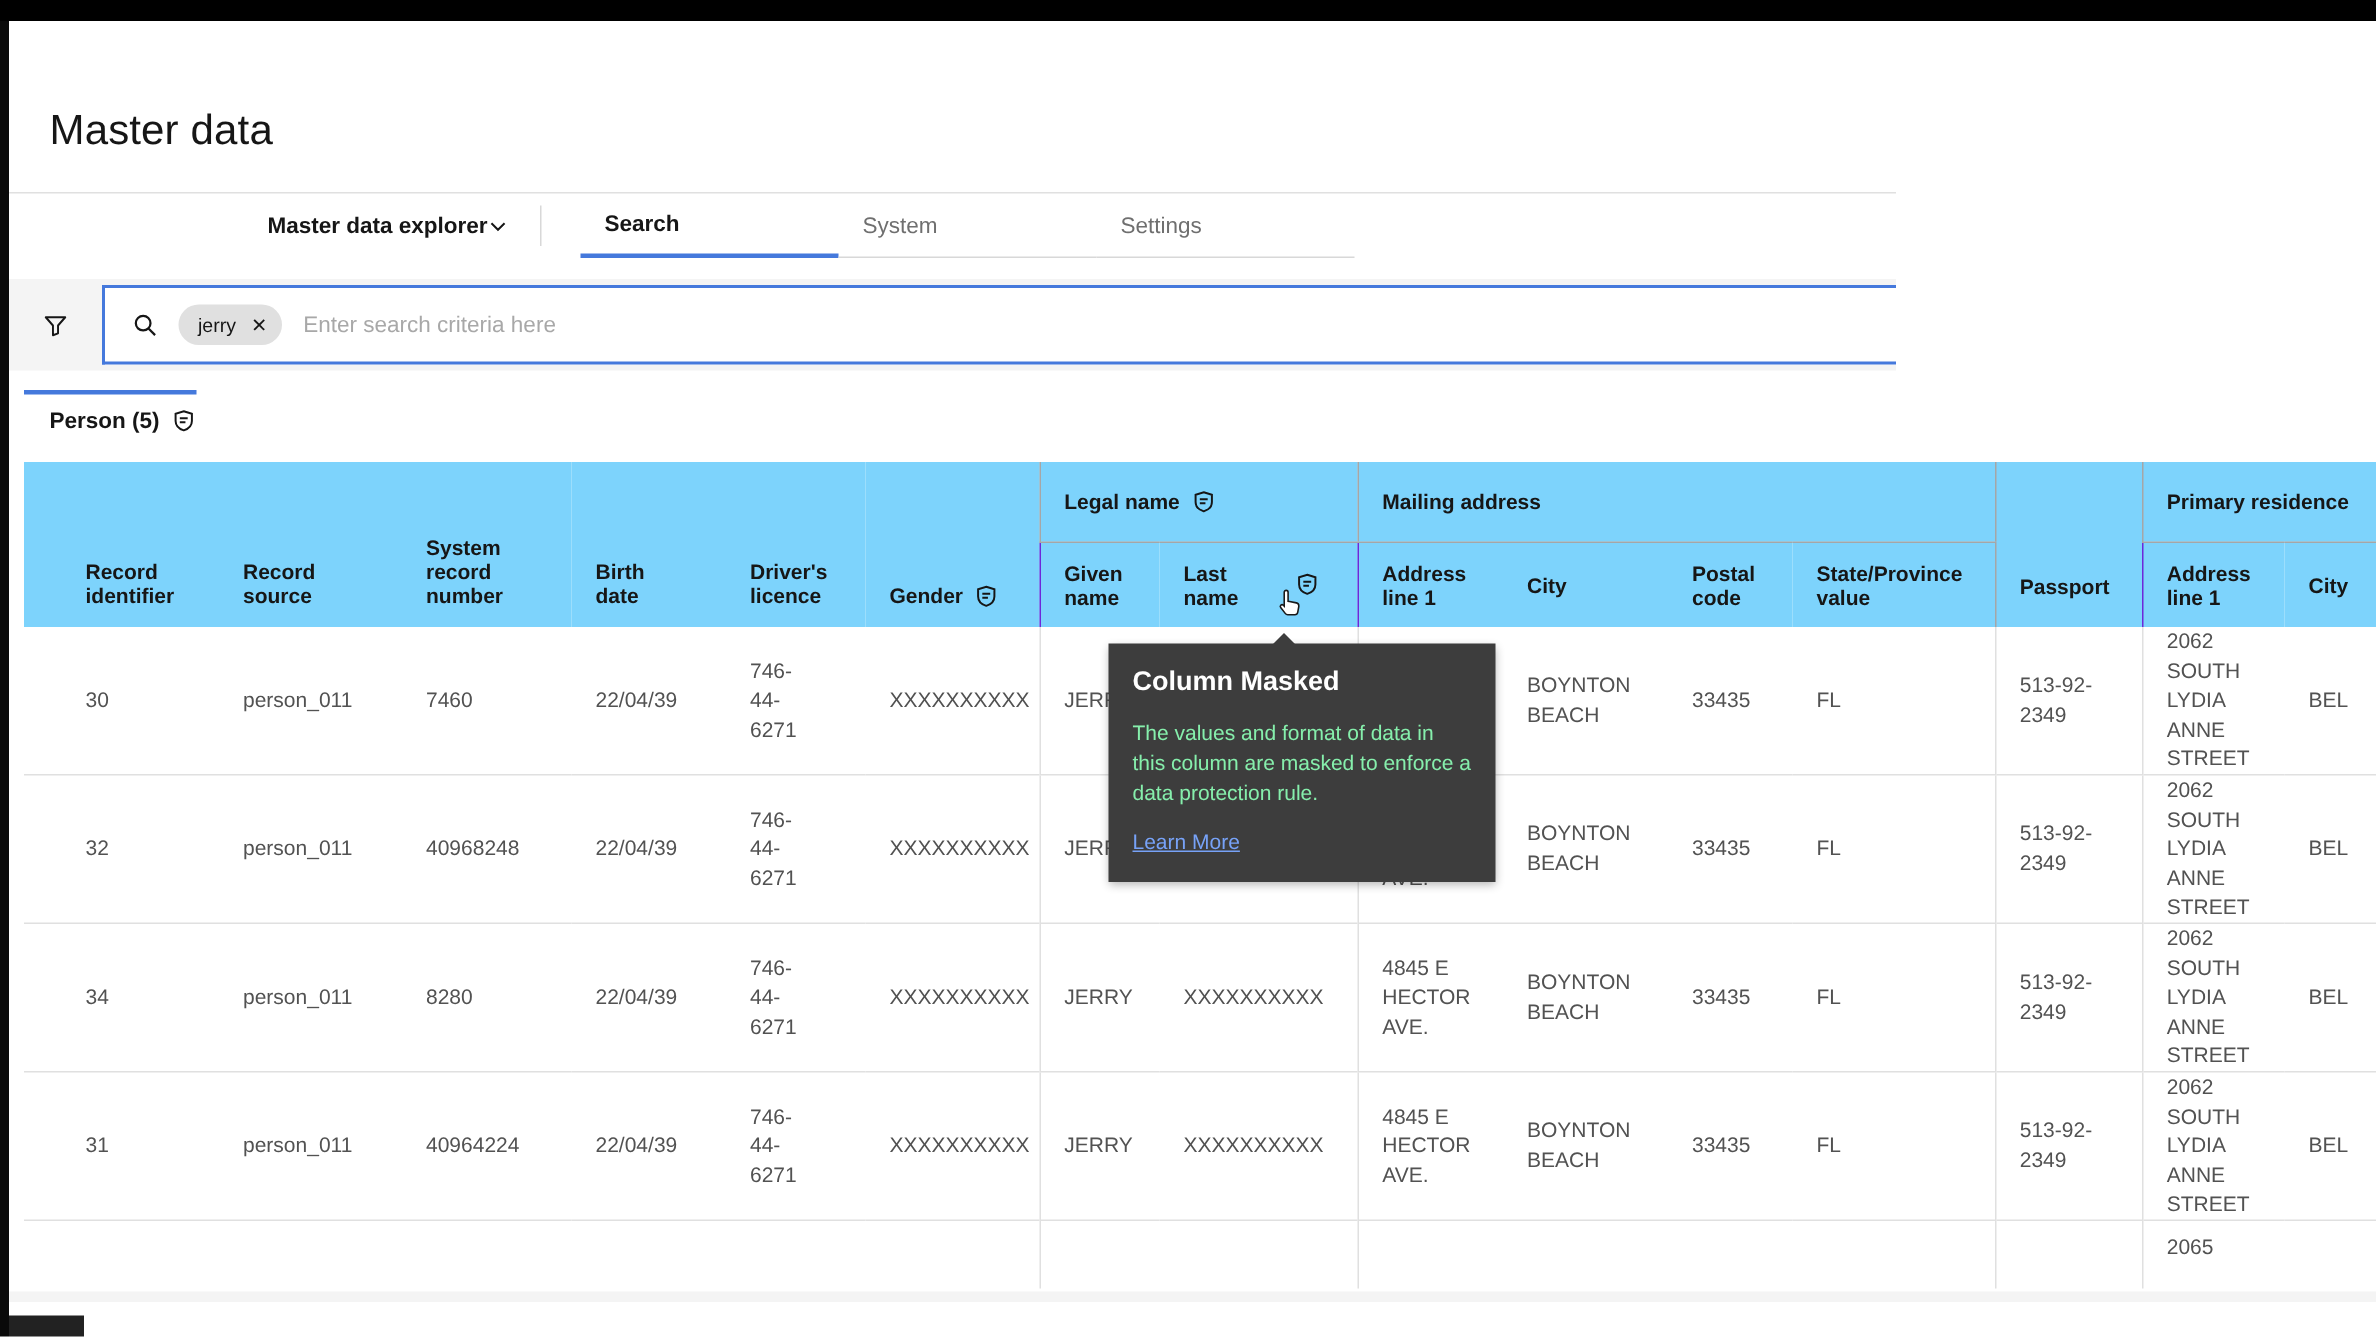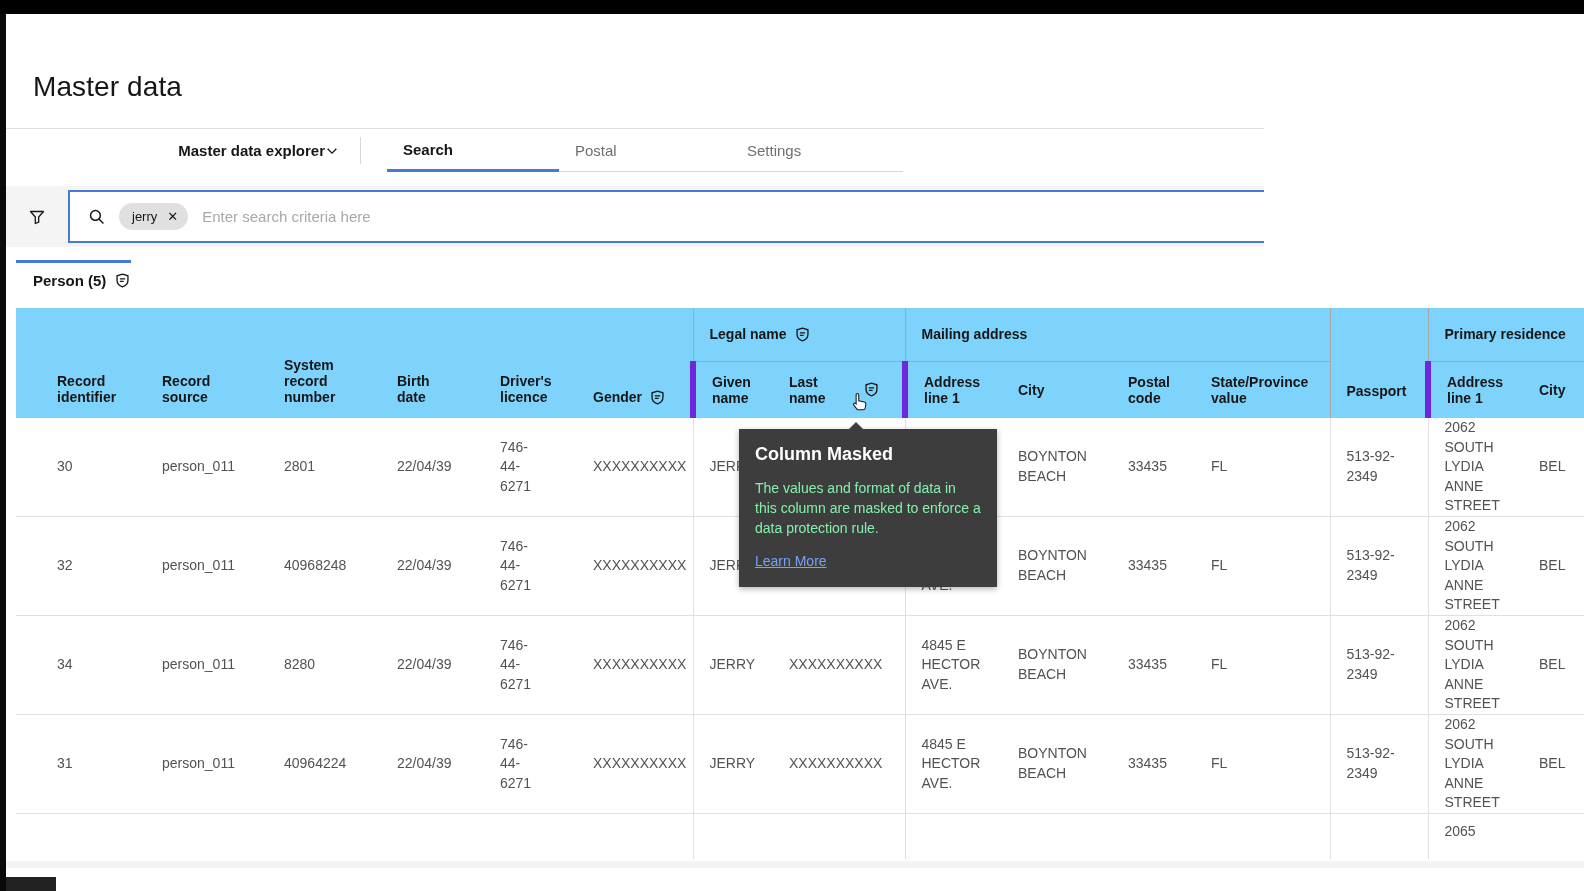--- a/index.html
+++ b/index.html
@@ -42,21 +42,21 @@
   .table-wrap { margin:19px 0 0 10px; width:1568px; height:553px; overflow:hidden; }
   table { border-collapse:collapse; table-layout:fixed; width:1627px; }
   thead th { background:#7dd3fc; font-size:14px; font-weight:700; color:#161616; text-align:left;
     padding:0 16px; }
   thead tr.gr { height:53px; }
   thead tr.sr { height:57px; }
   th.col { vertical-align:bottom; padding-bottom:13px; }
   th.first { padding-left:41px; }
   th.group { vertical-align:middle; border-bottom:1px solid #a6a6a6; border-left:1px solid #a6a6a6; }
   th.sub { vertical-align:middle; }
-  th.gs { border-left:6px solid #6d28d9; }
+  th.gs { border-left:1px solid #6d28d9; }
   th.passport { vertical-align:bottom; padding-bottom:19px; border-left:1px solid #a6a6a6; }
   th.birth { padding-right:26px; }
   th.drv { padding-right:6px; }
   .h-flex { display:flex; align-items:center; gap:8px; }
   .h-flex .tspan { display:inline-block; }
   .lastname-text { width:45px; }
   .lastname-ico { margin-left:22px; }
   .shield { color:#161616; flex:none; }
 
   tbody td { font-size:14px; color:#525252; padding:0 16px; vertical-align:middle;
@@ -96,21 +96,21 @@
       <svg viewBox="0 0 16 16" width="14" height="14">
           <path d="m3 5.5 5 5 5-5" fill="none" stroke="#161616" stroke-width="1.5"></path>
         </svg>
     </div>
     <div class="nav-divider"></div>
     <div class="tabs">
       <div class="tab active">
         <span>Search</span>
       </div>
       <div class="tab">
-        <span>Postal</span>
+        <span>System</span>
       </div>
       <div class="tab">
         <span>Settings</span>
       </div>
     </div>
   </div>
 
   <div class="search-band">
     <button class="filter-btn">
       <svg viewBox="0 0 16 16" width="16" height="16">
@@ -203,21 +203,21 @@
           <th class="sub"><span>Postal code</span></th>
           <th class="sub"><span>State/Province value</span></th>
           <th class="sub gs"><span>Address line 1</span></th>
           <th class="sub"><span>City</span></th>
         </tr>
       </thead>
       <tbody>
           <tr>
             <td>30</td>
             <td>person_011</td>
-            <td>2801</td>
+            <td>7460</td>
             <td>22/04/39</td>
             <td class="drivers">746-44-6271</td>
             <td class="nowrap">XXXXXXXXXX</td>
             <td class="group-start">JERRY</td>
             <td>XXXXXXXXXX</td>
             <td class="group-start">4845 E HECTOR AVE.</td>
             <td>BOYNTON BEACH</td>
             <td>33435</td>
             <td>FL</td>
             <td class="group-start">513-92-2349</td>

